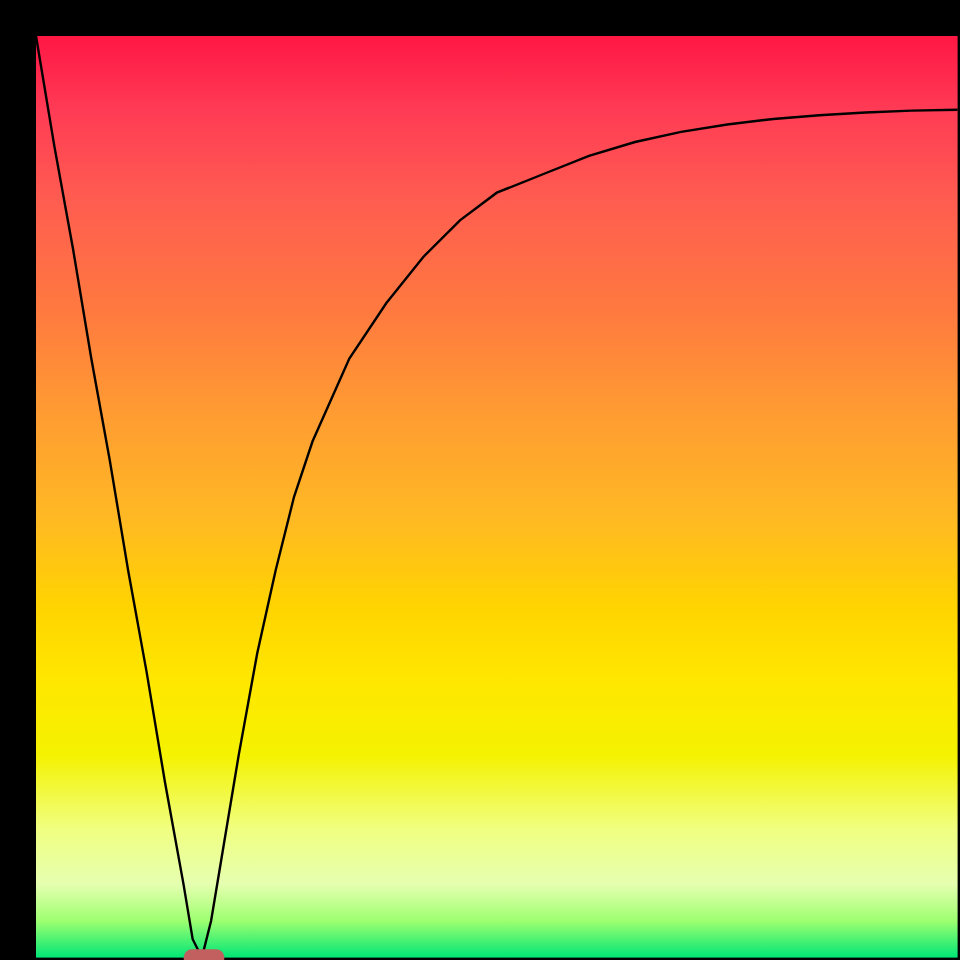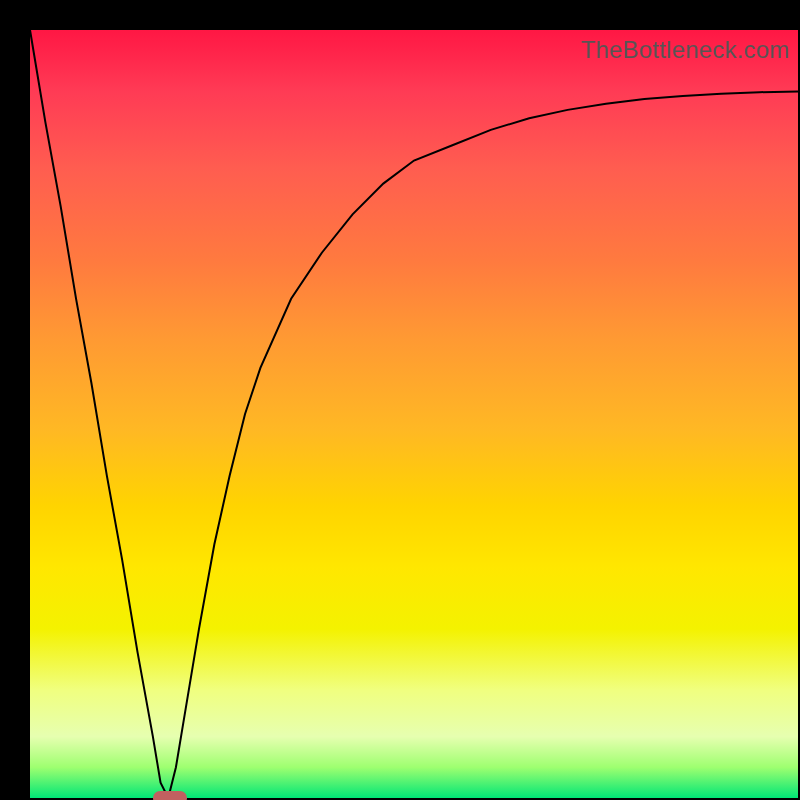--- a/index.html
+++ b/index.html
@@ -64,21 +64,20 @@
     border-radius: 7px;
     background: #c26060;
     transform: translate(-50%, -50%);
   }
 </style>
 </head>
 <body>
 
 <div class="frame">
   <div class="plot-area">
-    <div class="watermark">TheBottleneck.com</div>
 
     <svg class="curve" viewBox="0 0 768 768" preserveAspectRatio="none">
       <path id="curve-path" d="M0.00 0.00 L15.36 92.16 L30.72 176.64 L46.08 268.80 L61.44 353.28 L76.80 445.44 L92.16 529.92 L107.52 622.08 L122.88 706.56 L130.56 752.64 L138.24 768.00 L145.92 737.28 L153.60 691.20 L168.96 599.04 L184.32 514.56 L199.68 445.44 L215.04 384.00 L230.40 337.92 L261.12 268.80 L291.84 222.72 L322.56 184.32 L353.28 153.60 L384.00 130.56 L422.40 115.20 L460.80 99.84 L499.20 88.32 L537.60 79.87 L576.00 73.73 L614.40 69.12 L652.80 66.05 L691.20 63.74 L729.60 62.21 L768.00 61.44" fill="none" stroke="#000000" stroke-width="2"></path>
     </svg>
 
     <div class="marker" id="min-marker" style="left: 139.776px; top: 768px; background: rgb(194, 96, 96);"></div>
   </div>
 </div>
 
 </body></html>

